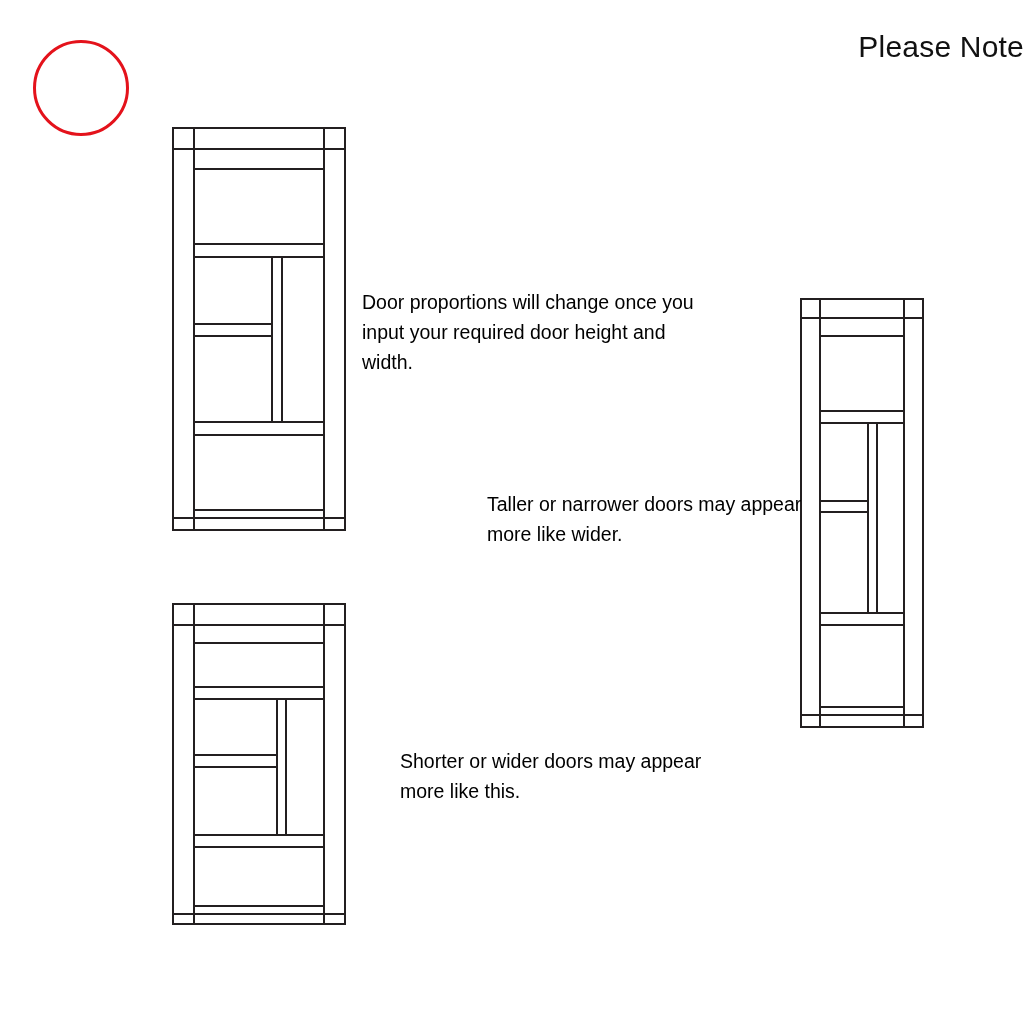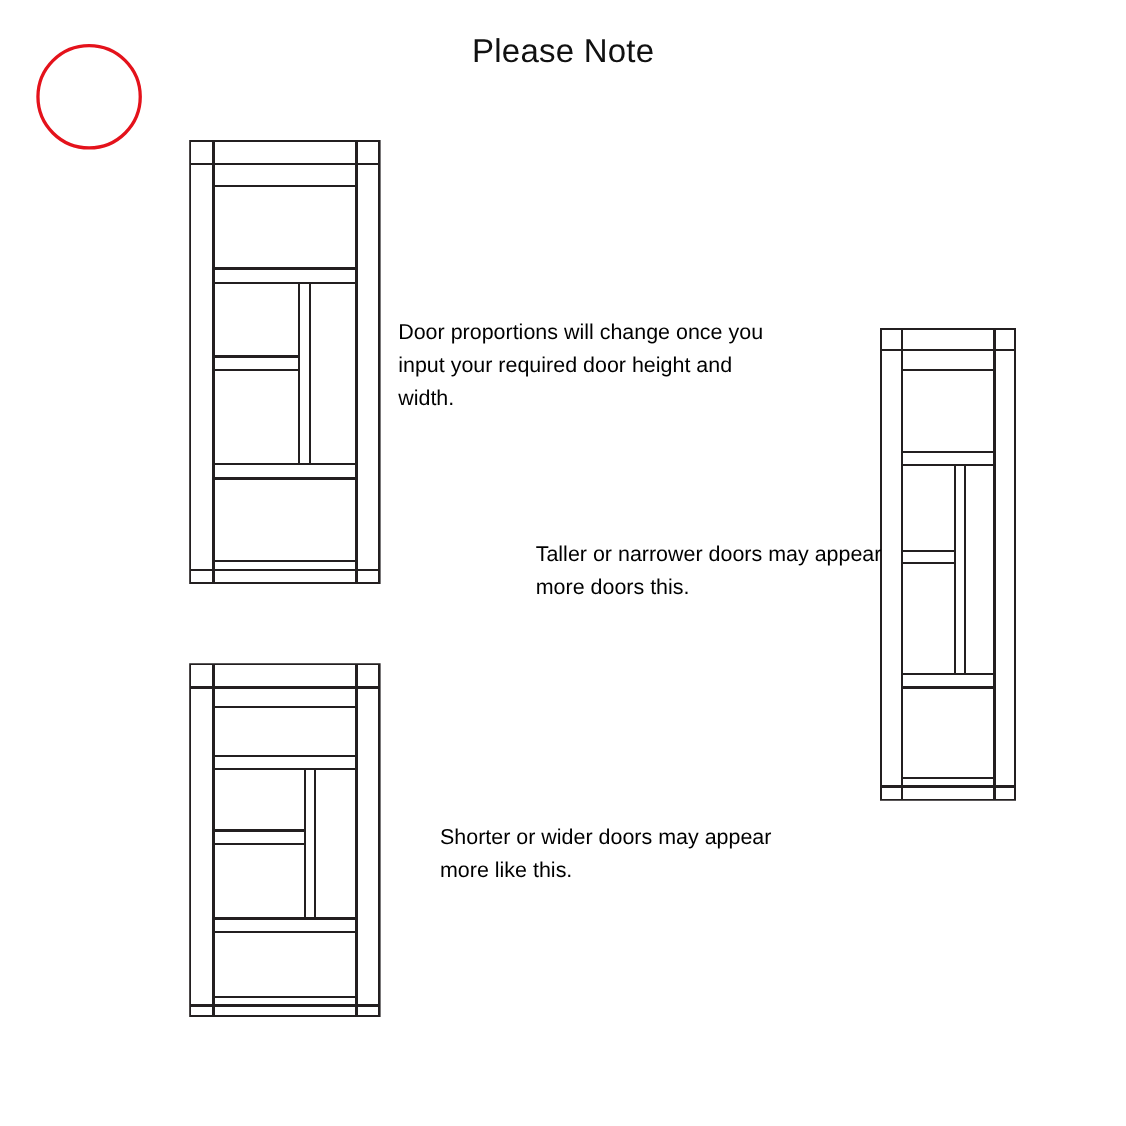--- a/index.html
+++ b/index.html
@@ -15,21 +15,21 @@
     color: #1a1a1a;
     overflow: hidden;
   }
 
   
   #page-title {
     position: absolute;
     left: 0;
     top: 30px;
     width: 1024px;
-    text-align: center;
+    text-align: right;
     font-size: 30px;
     font-weight: 400;
     letter-spacing: 0.2px;
     color: #111111;
   }
 
   
   #brand-logo {
     position: absolute;
     left: 33px;
@@ -152,15 +152,15 @@
     <line x1="22" y1="164" x2="105" y2="164"></line>
     <line x1="22" y1="232" x2="152" y2="232"></line>
     <line x1="22" y1="244" x2="152" y2="244"></line>
     <line x1="22" y1="303" x2="152" y2="303"></line>
     <line x1="1" y1="311" x2="173" y2="311"></line>
   </svg>
 </div>
 
 <div class="caption" id="caption-main">Door proportions will change once you input your required door height and width.</div>
 
-<div class="caption" id="caption-taller">Taller or narrower doors may appear more doors this.</div>
+<div class="caption" id="caption-taller">Taller or narrower doors may appear more like wider.</div>
 
 <div class="caption" id="caption-shorter">Shorter or wider doors may appear more like this.</div>
 
 </body></html>

